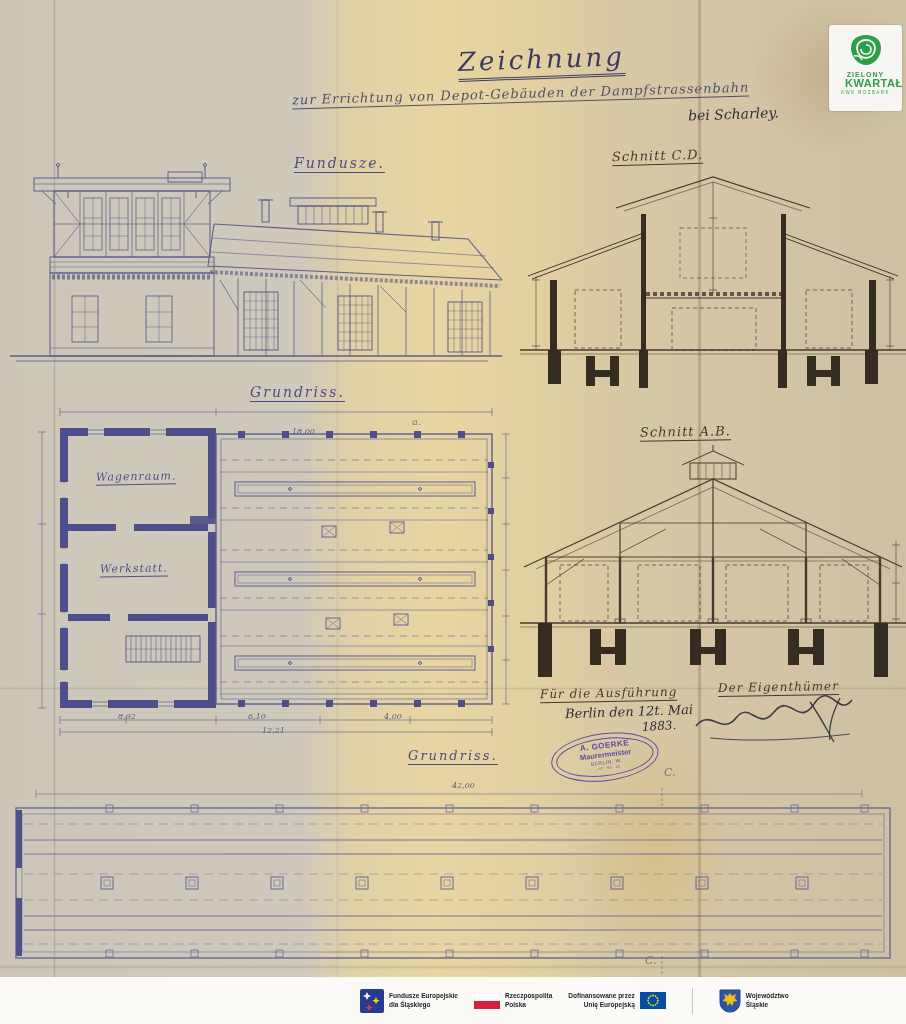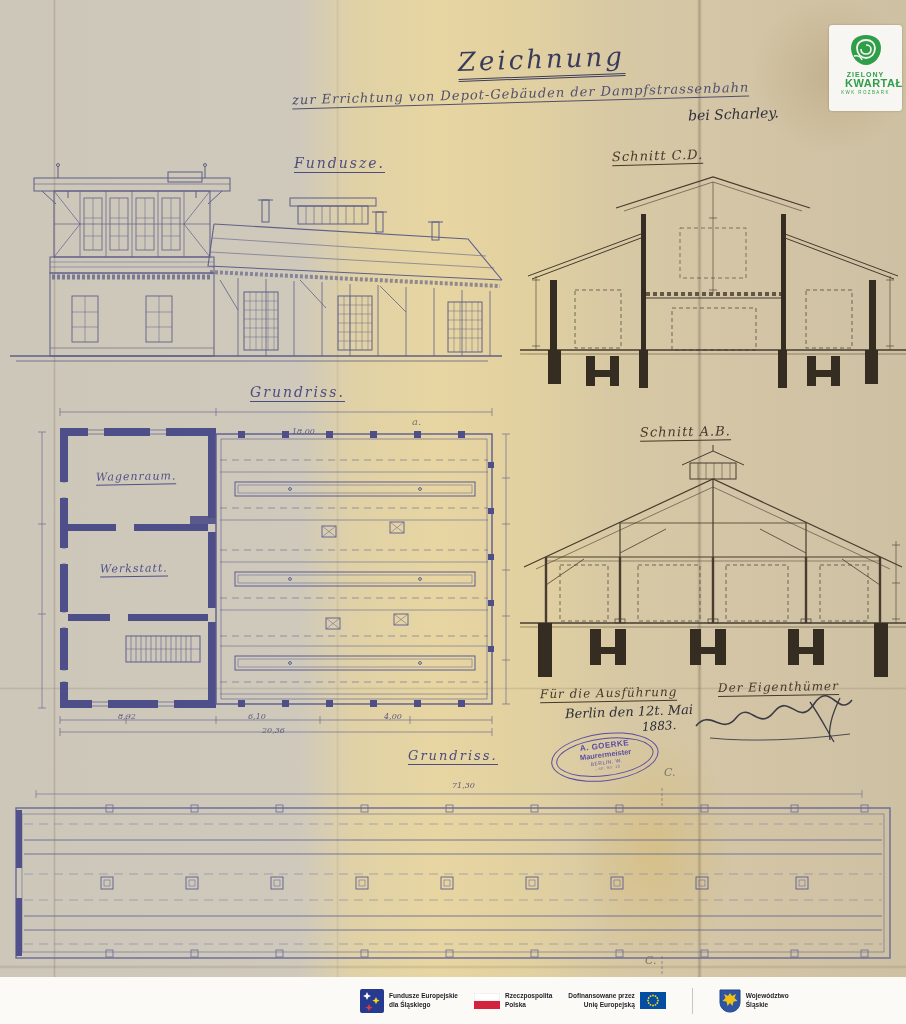--- a/index.html
+++ b/index.html
@@ -335,22 +335,22 @@
       <use href="#edgesq" x="855" y="162"></use>
   </svg>
 
   <div class="abs script room-label u" style="left:96px;top:470px;transform:rotate(-1deg);">Wagenraum.</div>
   <div class="abs script room-label u" style="left:100px;top:562px;transform:rotate(-1deg);">Werkstatt.</div>
 
   <div class="abs dim" style="left:292px;top:399px;margin-top:28px;">18,00</div>
   <div class="abs dim" style="left:118px;top:712px;">8,92</div>
   <div class="abs dim" style="left:248px;top:712px;">6,10</div>
   <div class="abs dim" style="left:384px;top:712px;">4,00</div>
-  <div class="abs dim" style="left:262px;top:726px;">20,36</div>
-  <div class="abs dim" style="left:452px;top:781px;">71,30</div>
+  <div class="abs dim" style="left:262px;top:726px;">12,21</div>
+  <div class="abs dim" style="left:452px;top:781px;">42,00</div>
 
   <div class="abs script pencil" style="left:664px;top:766px;font-size:11px;">C.</div>
   <div class="abs script pencil" style="left:645px;top:954px;font-size:11px;">C.</div>
   <div class="abs script pencil" style="left:412px;top:416px;font-size:10px;">a.</div>
 
   <div class="abs script ink-brown u" style="left:540px;top:686px;font-size:12px;letter-spacing:1px;transform:rotate(-1deg);">Für die Ausführung</div>
   <div class="abs script ink-brown u" style="left:718px;top:680px;font-size:12px;letter-spacing:1px;transform:rotate(-1deg);">Der Eigenthümer</div>
   <div class="abs script" style="left:565px;top:704px;font-size:13px;color:#2e2e38;transform:rotate(-2deg);">Berlin den 12t. Mai</div>
   <div class="abs script" style="left:642px;top:719px;font-size:12px;color:#2e2e38;transform:rotate(-3deg);">1883.</div>
   <svg class="abs" style="left:690px;top:690px;" width="185" height="60" viewBox="0 0 185 60">

